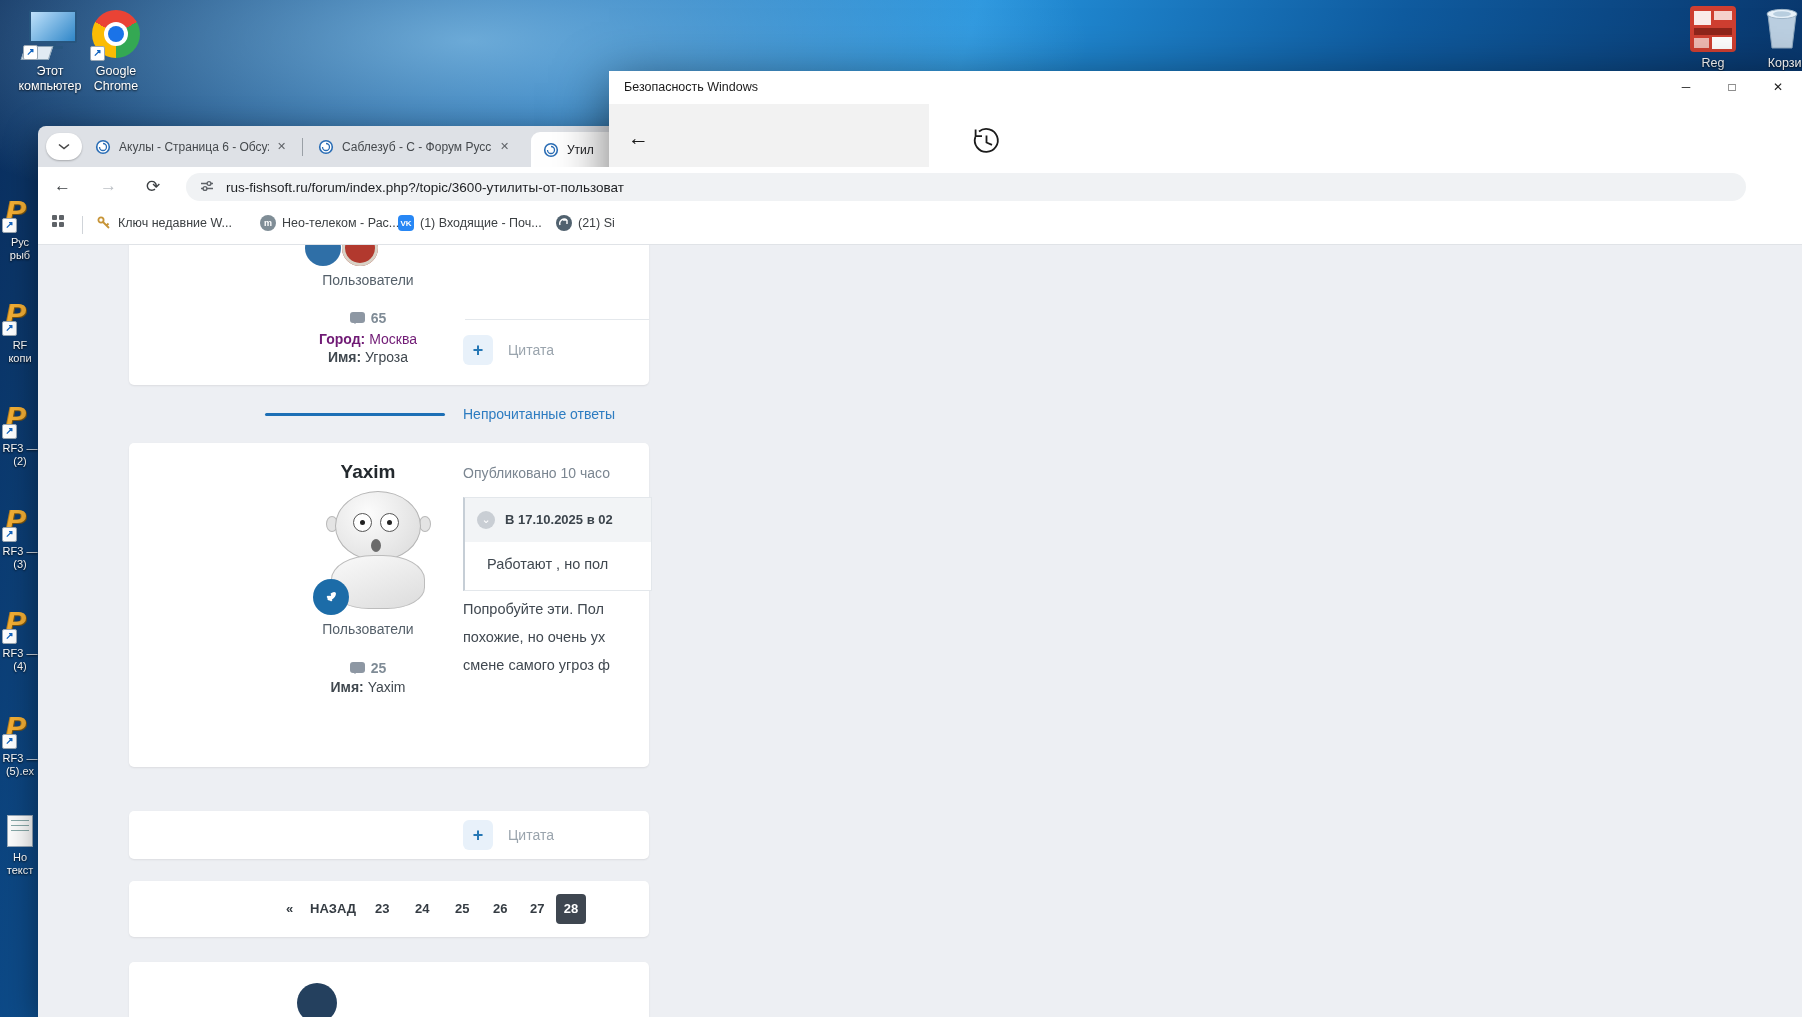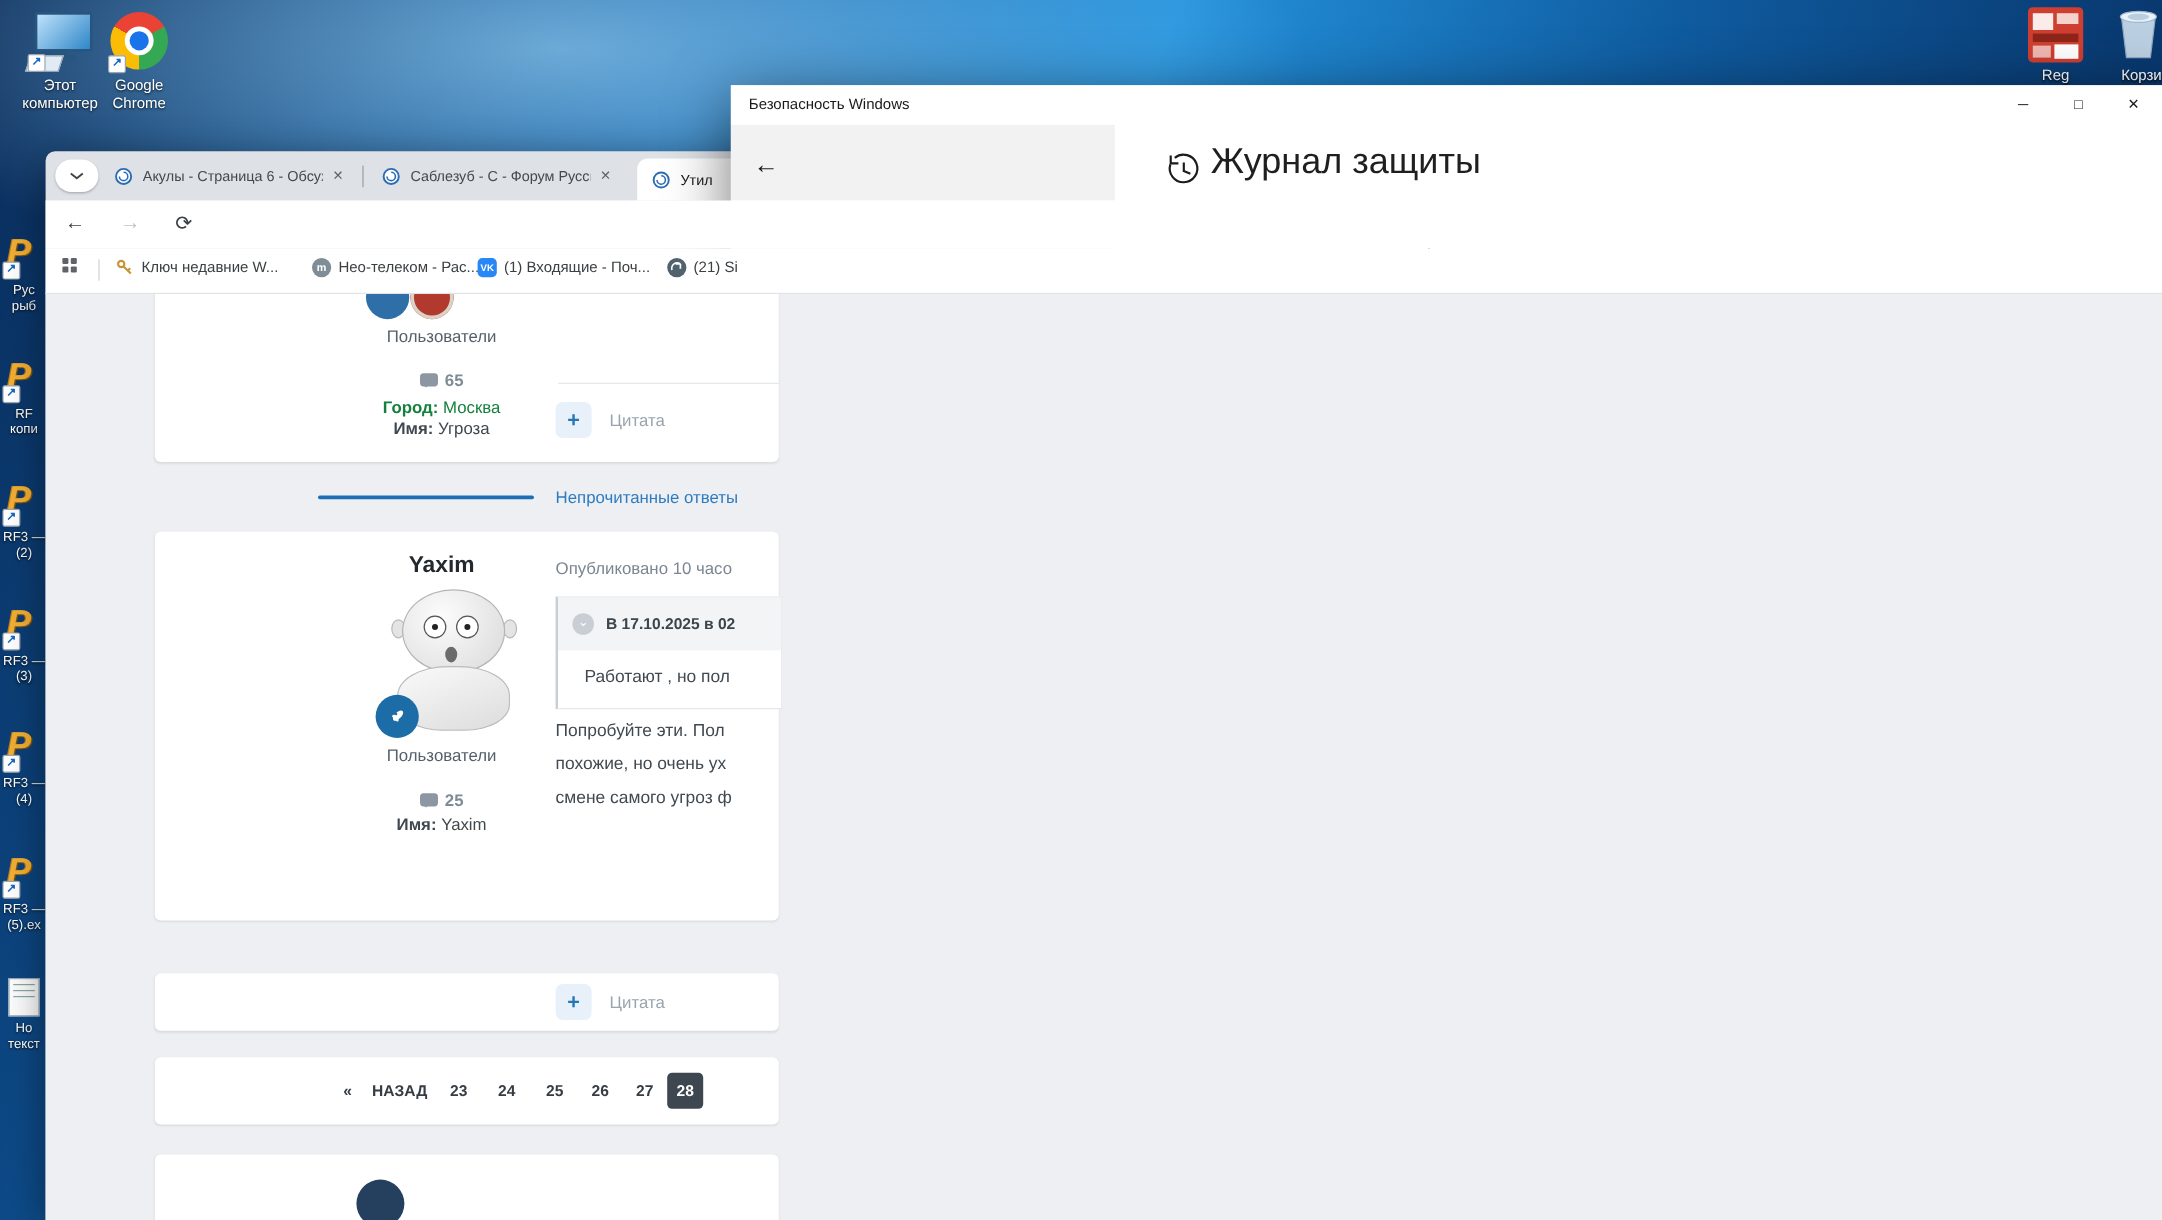--- a/index.html
+++ b/index.html
@@ -200,20 +200,32 @@
             <path d="M8 4.5 a3.5 3.5 0 1 1 -3.5 3.5" fill="none" stroke="#2a6db5" stroke-width="1.3"></path>
           </svg>
       </span>
       <span class="t" style="margin-left:8px;">Утил</span>
     </div>
 
     <div class="abs cr-toolbar">
       <span class="abs navgl" style="left:16px;top:9px;">←</span>
       <span class="abs navgl" style="left:62px;top:9px;color:#bdc1c6;">→</span>
       <span class="abs navgl" style="left:108px;top:9px;">⟳</span>
+      <div class="urlpill">
+        <span style="margin-left:14px;">
+          <svg width="14" height="14">
+              <g stroke="#5f6368" stroke-width="1.4" fill="#f0f2f4">
+                <path d="M1 4.5 H13 M1 9.5 H13"></path>
+                <circle cx="9" cy="4.5" r="1.9"></circle>
+                <circle cx="5" cy="9.5" r="1.9"></circle>
+              </g>
+            </svg>
+        </span>
+        <span style="margin-left:12px;">rus-fishsoft.ru/forum/index.php?/topic/3600-утилиты-от-пользоват</span>
+      </div>
     </div>
 
     <div class="abs cr-bookmarks">
       <div class="bm" style="left:14px;">
           <span class="grid4">
             <i></i>
             <i></i>
             <i></i>
             <i></i>
           </span>
@@ -248,21 +260,21 @@
 
     <div class="abs cr-page">
 
       <div class="card" style="top:-9px;height:150px;">
         <div class="abs" style="left:176px;top:-5px;width:36px;height:36px;border-radius:50%;background:#2f6fa7;"></div>
         <div class="abs" style="left:213px;top:-5px;width:36px;height:36px;border-radius:50%;background:#b2392e;box-shadow:inset 0 0 0 3px #d9d2c6;"></div>
         <div class="abs" style="left:139px;top:37px;width:200px;text-align:center;font-size:14px;color:#55606a;">Пользователи</div>
         <div class="abs" style="left:139px;top:74px;width:200px;text-align:center;">
           <span class="bubble"></span><span class="cnt">65</span>
         </div>
-        <div class="abs" style="left:139px;top:96px;width:200px;text-align:center;font-size:14px;color:#15803d;">
+        <div class="abs" style="left:139px;top:96px;width:200px;text-align:center;font-size:14px;color:#701a75;">
           <b>Город:</b> <span>Москва</span>
         </div>
         <div class="abs" style="left:139px;top:114px;width:200px;text-align:center;font-size:14px;color:#40484f;">
           <b>Имя:</b> <span>Угроза</span>
         </div>
         <div class="abs" style="left:336px;top:84px;width:184px;height:1px;background:#e4e8ec;"></div>
         <div class="plusbtn" style="left:334px;top:100px;">+</div>
         <div class="abs" style="left:379px;top:107px;font-size:14px;color:#9aa4ad;">Цитата</div>
       </div>
 
@@ -417,21 +429,20 @@
       </div>
     </div>
 
     <div class="abs" style="left:362px;top:55px;">
       <svg width="30" height="30">
         <path d="M8 5.5 A11.5 11.5 0 1 1 4.3 11" fill="none" stroke="#1b1b1b" stroke-width="1.8"></path>
         <path d="M4.6 3.6 V10.2 H11" fill="none" stroke="#1b1b1b" stroke-width="1.8"></path>
         <path d="M15.5 9.5 V16.5 L21 18.8" fill="none" stroke="#1b1b1b" stroke-width="1.8"></path>
       </svg>
     </div>
-    <div class="abs" style="left:400px;top:47px;font-size:30px;font-weight:300;color:#1f1f1f;">Журнал защиты</div>
     <div class="abs" style="left:359px;top:99px;width:435px;font-size:15px;line-height:21px;color:#1b1b1b;">Просмотрите последние действия и рекомендации функции "Безопасность Windows" по защите.</div>
 
     <div class="abs" style="left:359px;top:163px;font-size:15px;color:#1b1b1b;">Все недавние элементы</div>
     <div class="gbtn" style="left:643px;top:158px;width:118px;height:34px;">
       <span>Фильтры</span>
       <svg width="13" height="8">
           <path d="M1 1.5 L6.5 6 L12 1.5" stroke="#1a1a1a" stroke-width="1.5" fill="none"></path>
         </svg>
     </div>
 

